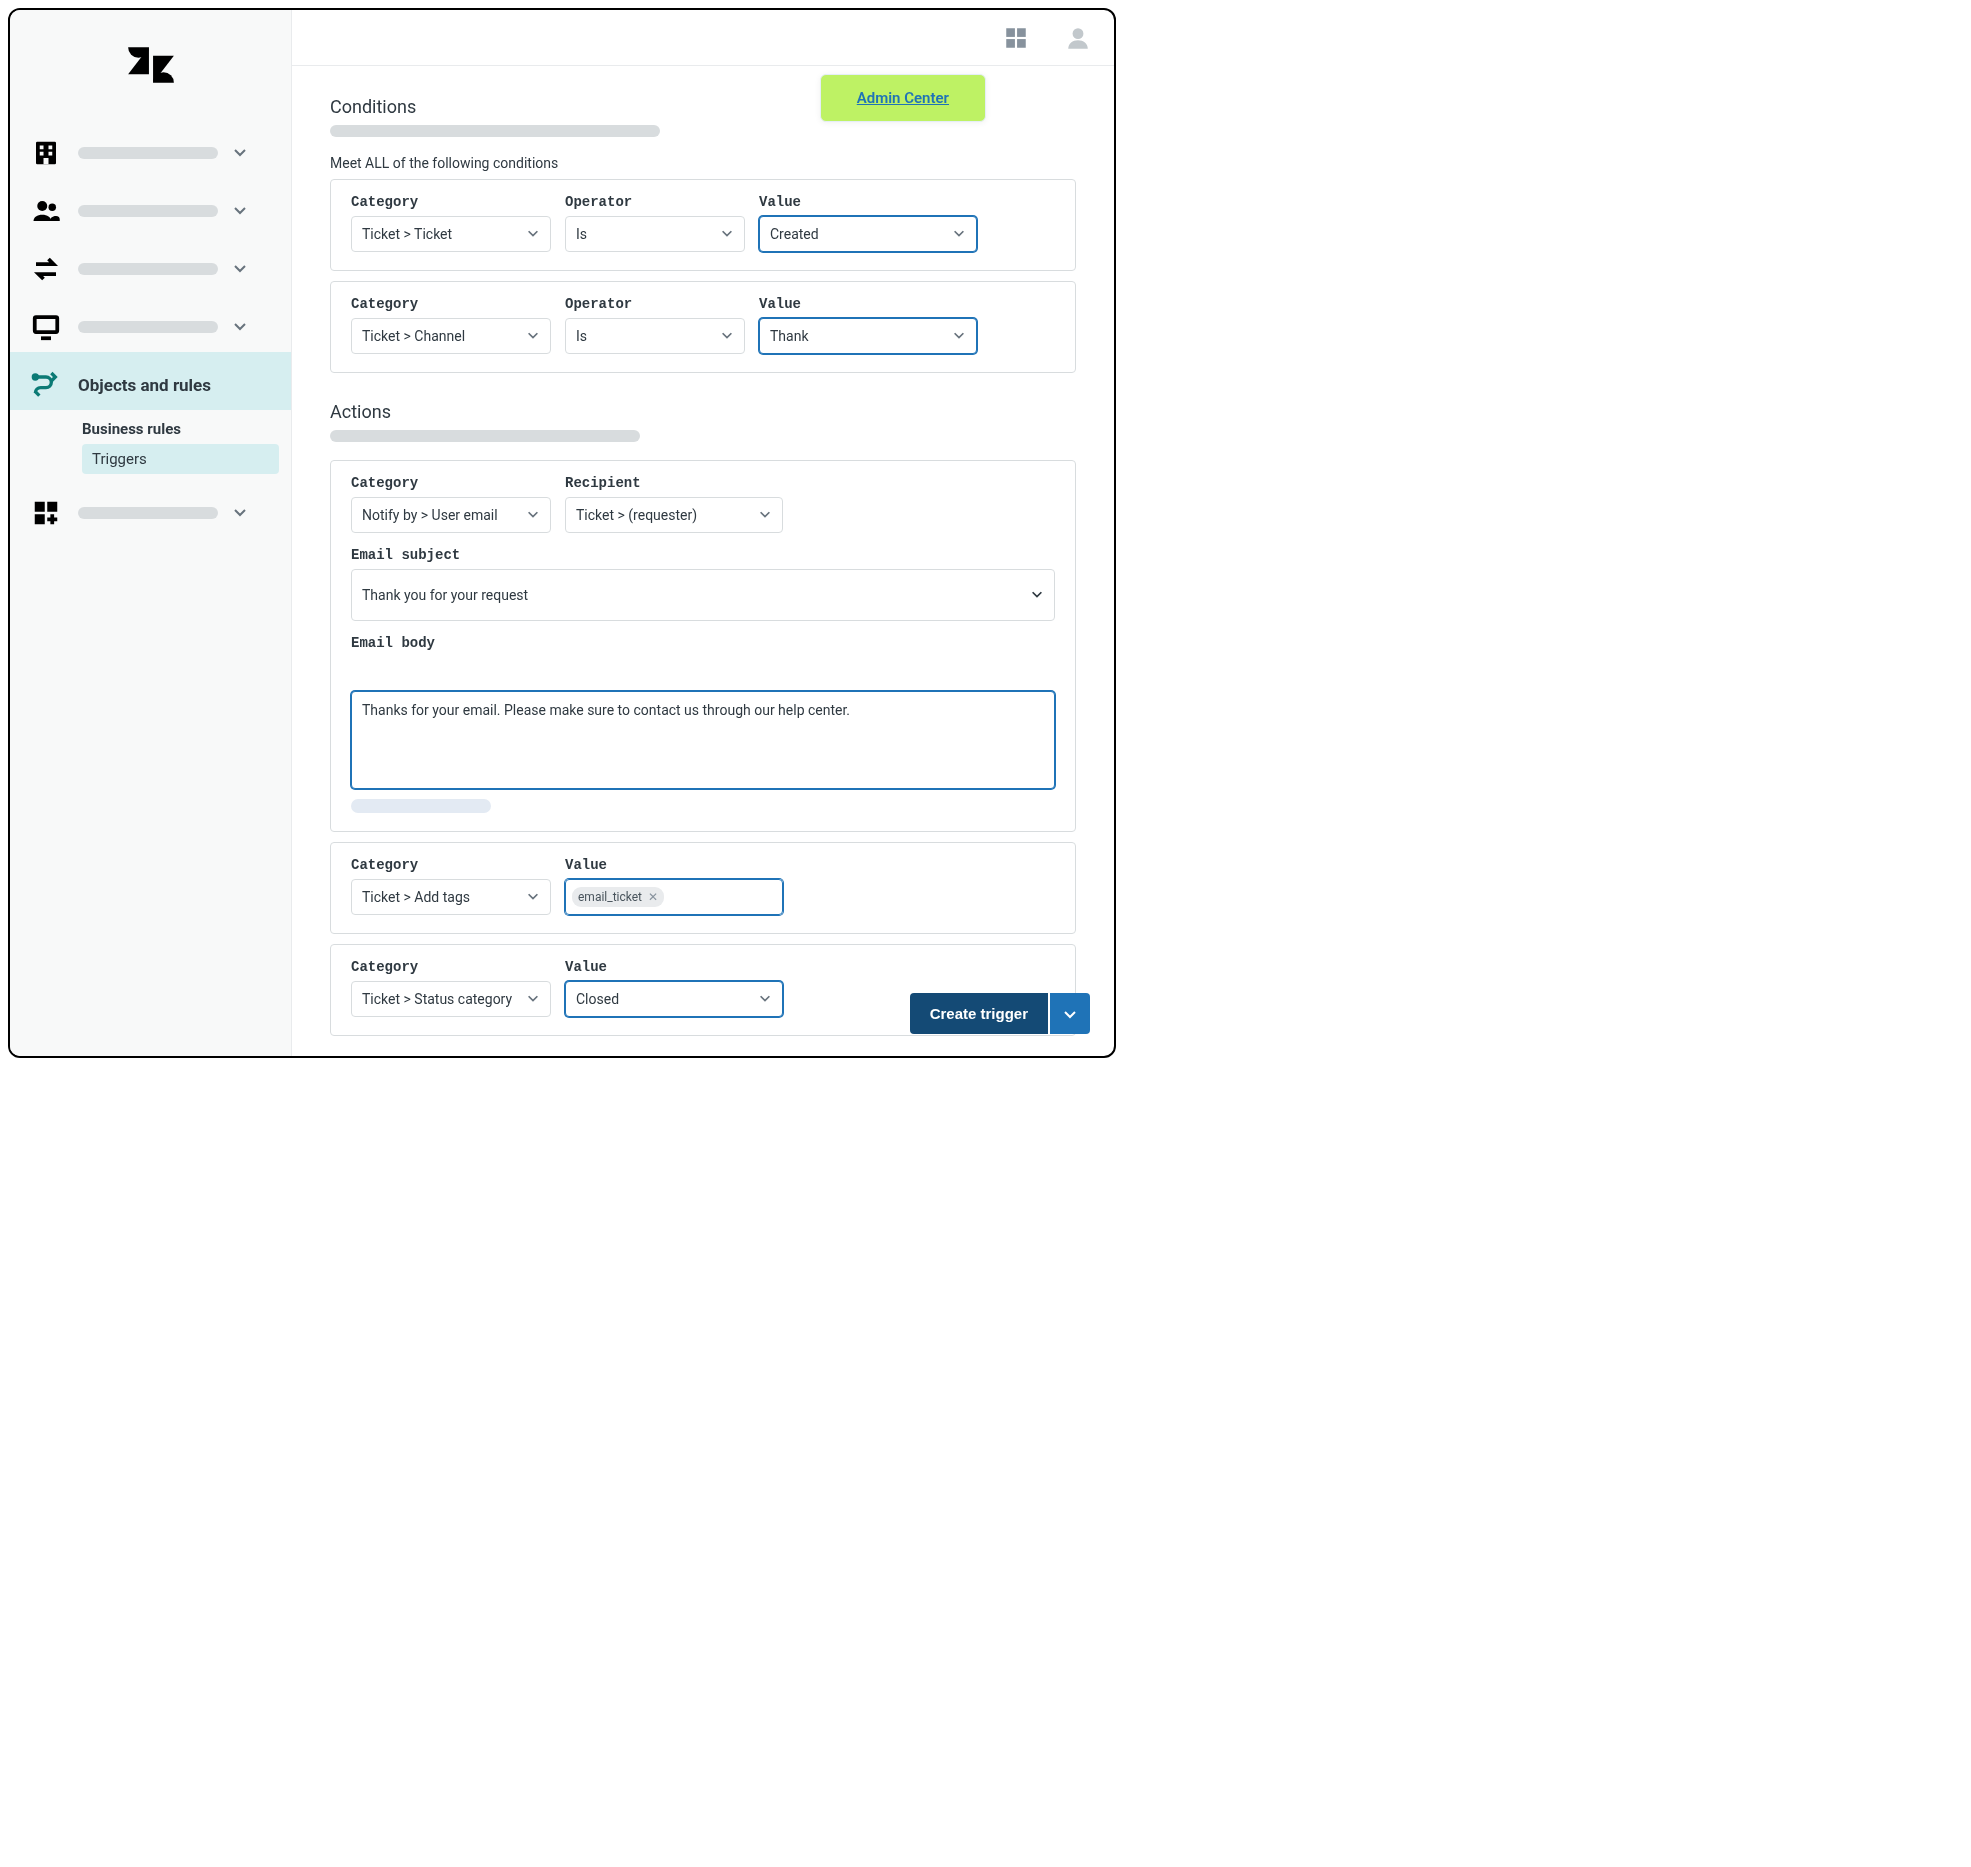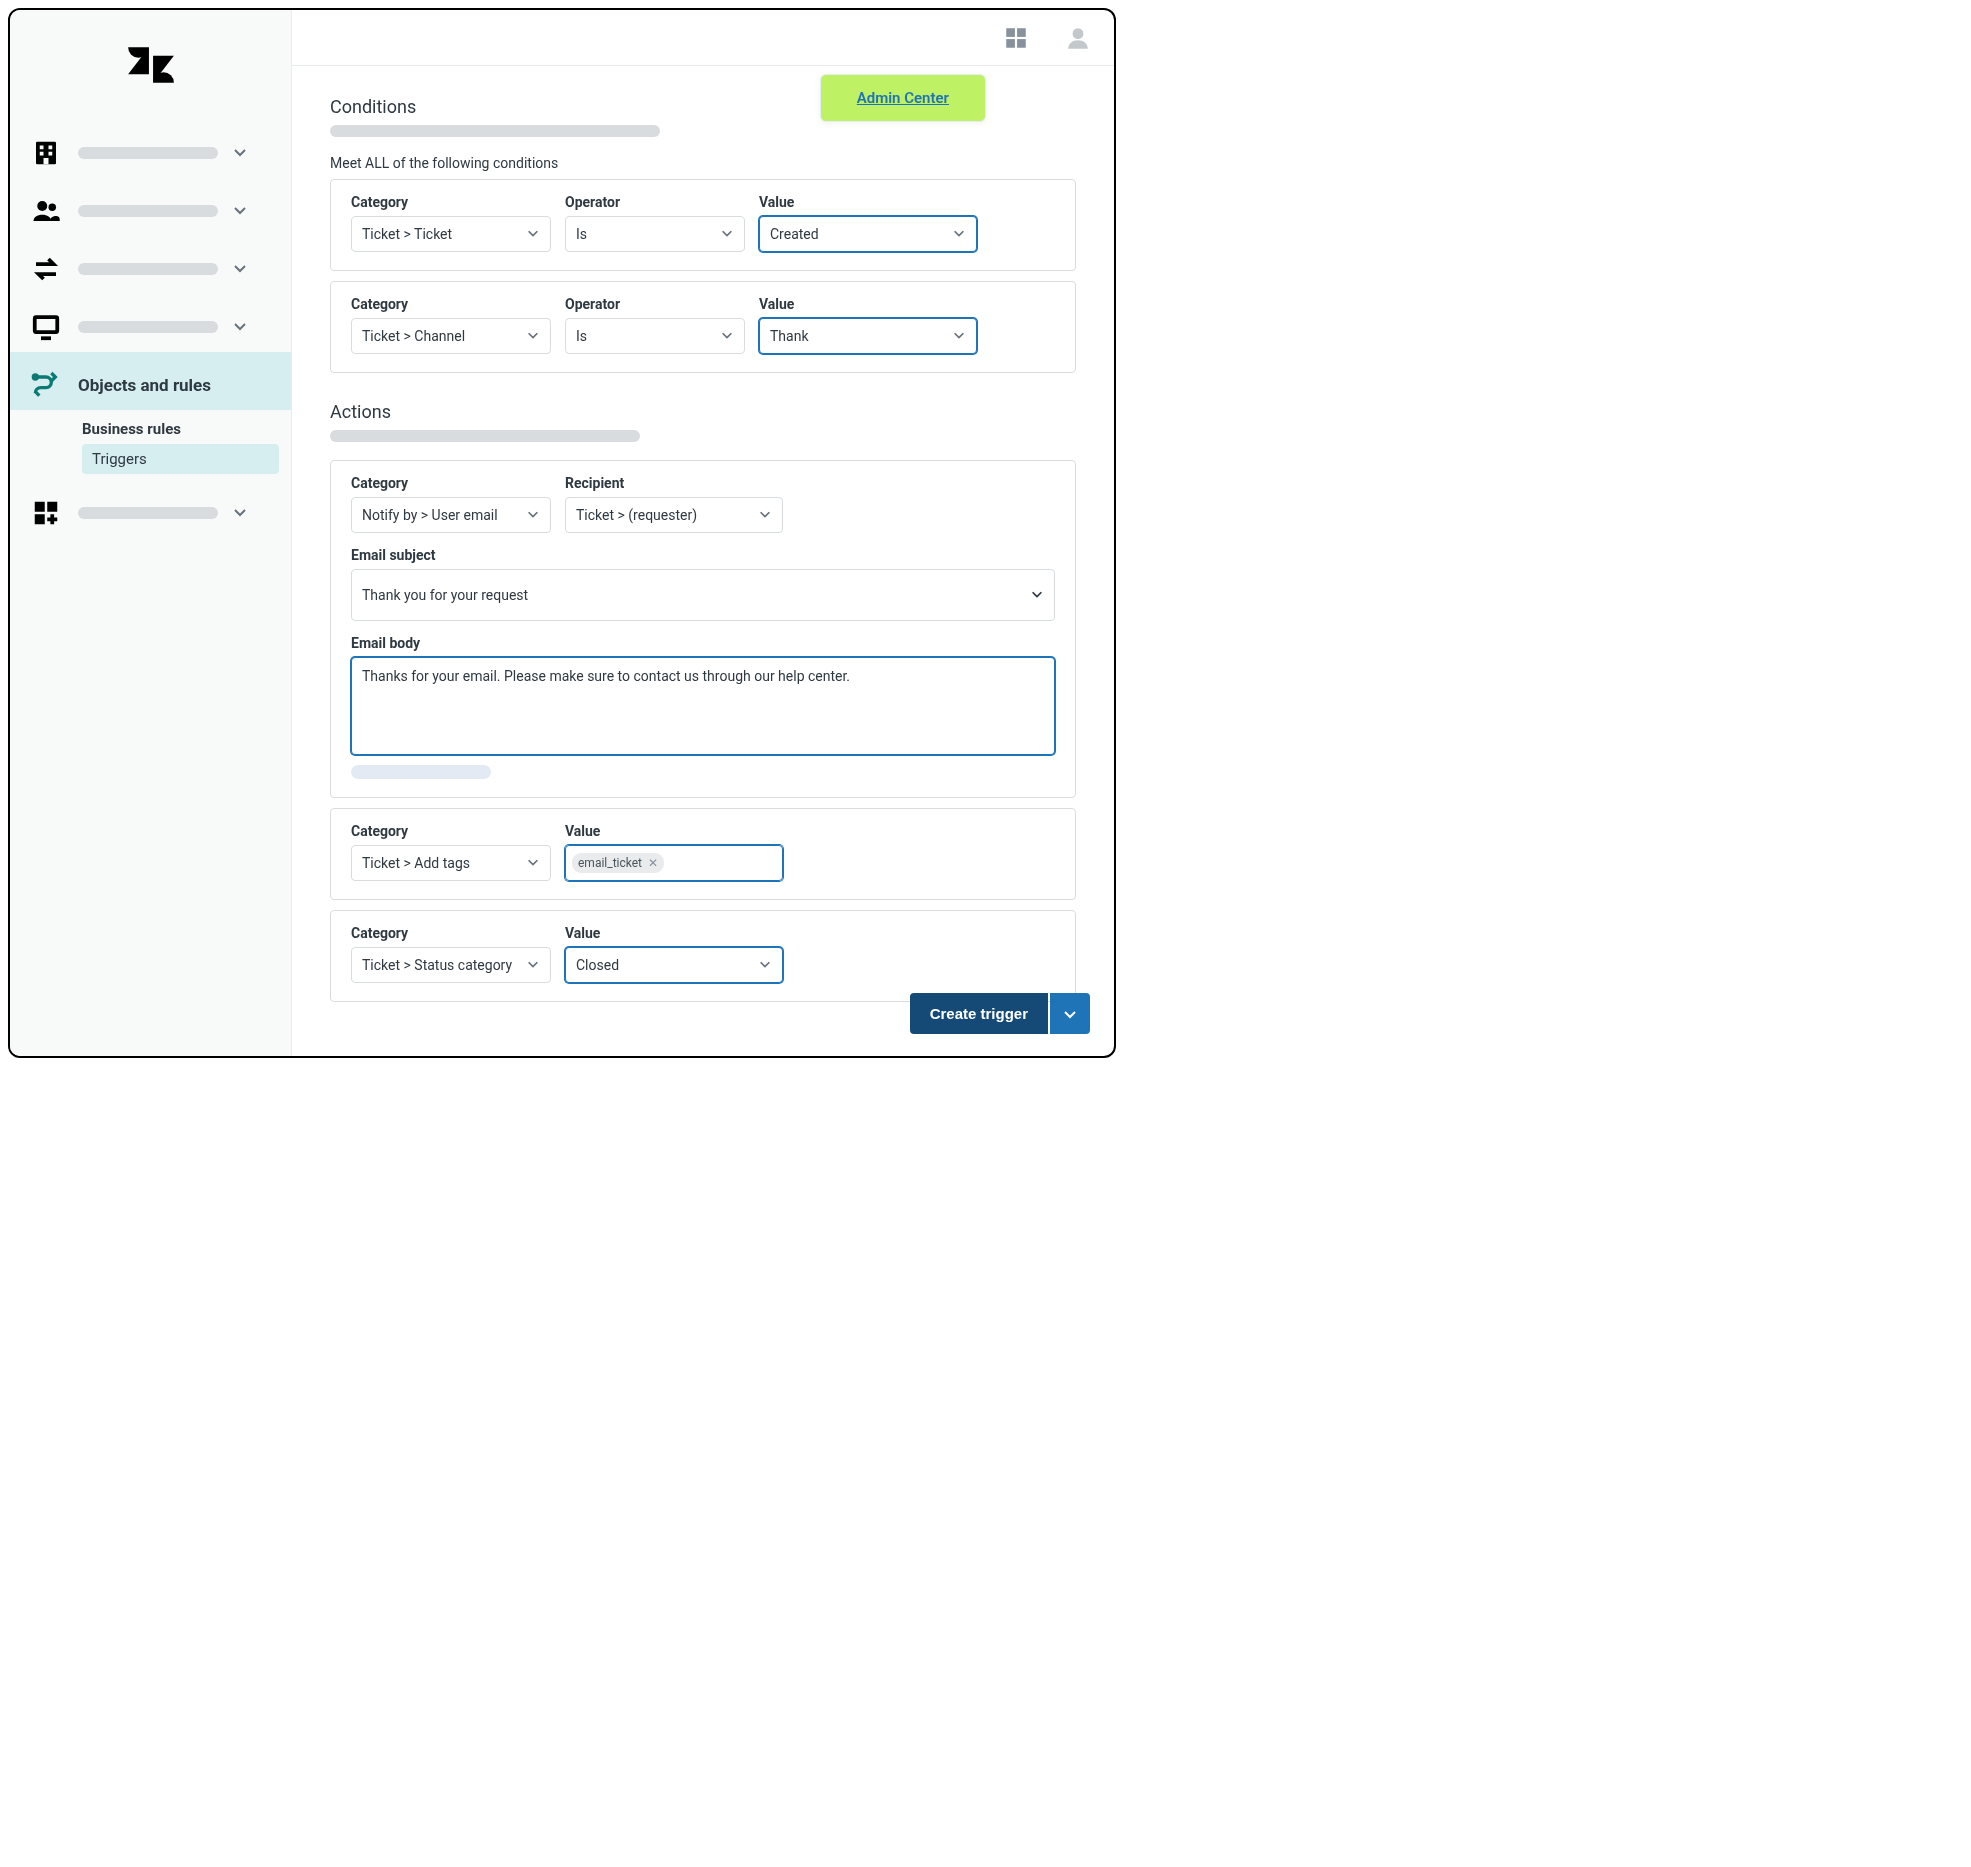--- a/index.html
+++ b/index.html
@@ -178,20 +178,21 @@
       gap: 6px;
     }
     .field.w200 { width: 200px; }
     .field.w180 { width: 180px; }
     .field.w210 { width: 218px; }
     .field.full { flex: 1; }
     .field-label {
       font-weight: 700;
       font-size: 14px;
       color: #2f3941;
+      font-family: Liberation Mono, monospace;
     }
     .select {
       display: flex;
       align-items: center;
       justify-content: space-between;
       border: 1px solid #d8dcde;
       border-radius: 4px;
       height: 36px;
       padding: 0 10px;
       background: #fff;
@@ -219,20 +220,21 @@
     }
     .textarea {
       border: 1px solid #1f73b7;
       box-shadow: 0 0 0 1px #1f73b7;
       border-radius: 4px;
       min-height: 98px;
       padding: 10px;
       font-size: 14px;
       color: #2f3941;
       background: #fff;
+      margin-top: 34px;
     }
     .light-placeholder {
       height: 14px;
       width: 140px;
       background: #e3eaf3;
       border-radius: 7px;
       margin-top: 10px;
     }
     .taginput {
       border: 1px solid #1f73b7;

